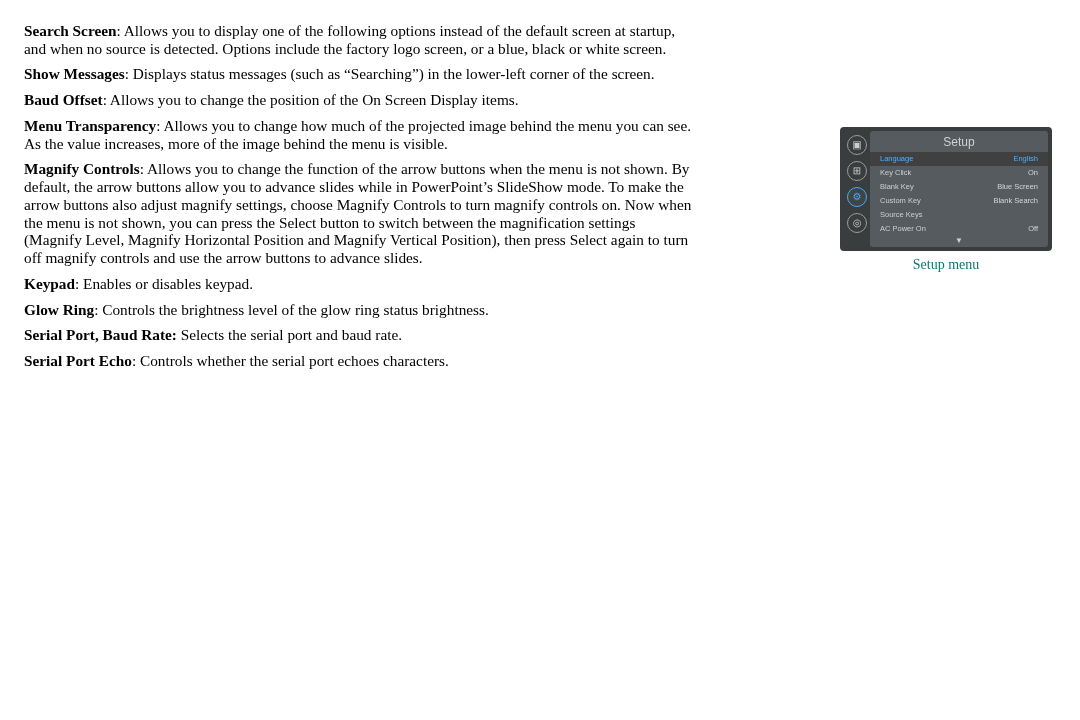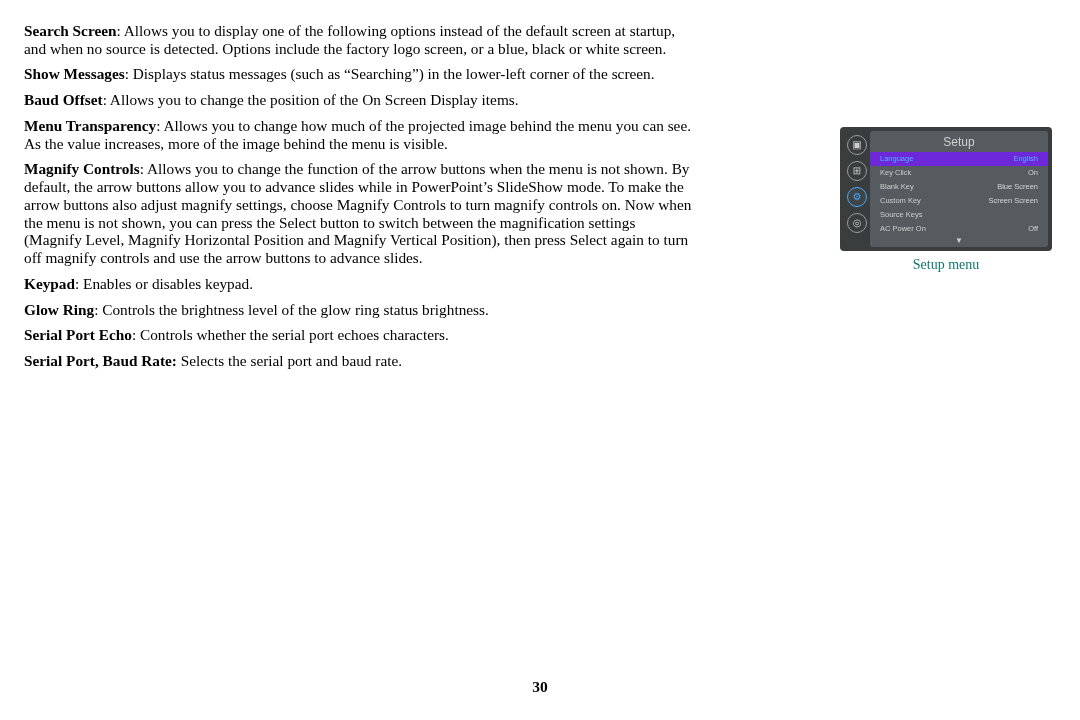--- a/index.html
+++ b/index.html
@@ -12,41 +12,41 @@
     .right-col { margin-left: auto; width: 212px; }
     .menu { background: #3a3d3e; border-radius: 4px; padding: 4px; font-family: Arial, sans-serif; color: #cfcfcf; font-size: 8px; }
     .menu-inner { display: flex; }
     .icon-rail { width: 26px; display: flex; flex-direction: column; gap: 6px; padding: 4px 0; align-items: center; }
     .ricon { width: 20px; height: 20px; border: 1.5px solid #9a9a9a; border-radius: 50%; display: flex; align-items: center; justify-content: center; color: #cdcdcd; font-size: 10px; }
     .ricon.sel { border-color: #4aa8ff; color: #4aa8ff; background: #3f4547; }
     .panel { flex: 1; background: #555b5e; border-radius: 3px; padding: 4px 0 2px; }
     .panel-header { text-align: center; font-size: 12px; margin-bottom: 3px; color: #d0d0d0; }
     .mi { display: flex; justify-content: space-between; padding: 2px 10px; font-size: 7.5px; line-height: 10px; }
     .mi .val { color: #d6d6d6; }
-    .mi.sel { background: #6d28d9; }
+    .mi.sel { background: #404040; }
     .mi.sel span { color: #4fb1ff; }
     .arrow { text-align: center; font-size: 8px; color: #cfcfcf; }
     .caption { font-family: "Times New Roman", serif; text-align: center; font-size: 14px; margin-top: 6px; color: #0f766e; }
     .page-number { position: absolute; bottom: 24px; width: 100%; left: 0; text-align: center; font-weight: bold; font-size: 15.5px; }
   </style>
 </head>
 <body>
 
 <div class="page">
   <div class="content">
     <div class="text-col">
       <p><span class="b">Search Screen</span><span>: Allows you to display one of the following options instead of the default screen at startup, and when no source is detected. Options include the factory logo screen, or a blue, black or white screen.</span></p>
       <p><span class="b">Show Messages</span><span>: Displays status messages (such as “Searching”) in the lower-left corner of the screen.</span></p>
       <p><span class="b">Baud Offset</span><span>: Allows you to change the position of the On Screen Display items.</span></p>
       <p><span class="b">Menu Transparency</span><span>: Allows you to change how much of the projected image behind the menu you can see. As the value increases, more of the image behind the menu is visible.</span></p>
       <p><span class="b">Magnify Controls</span><span>: Allows you to change the function of the arrow buttons when the menu is not shown. By default, the arrow buttons allow you to advance slides while in PowerPoint’s SlideShow mode. To make the arrow buttons also adjust magnify settings, choose Magnify Controls to turn magnify controls on. Now when the menu is not shown, you can press the Select button to switch between the magnification settings (Magnify Level, Magnify Horizontal Position and Magnify Vertical Position), then press Select again to turn off magnify controls and use the arrow buttons to advance slides.</span></p>
       <p><span class="b">Keypad</span><span>: Enables or disables keypad.</span></p>
       <p><span class="b">Glow Ring</span><span>: Controls the brightness level of the glow ring status brightness.</span></p>
+      <p><span class="b">Serial Port, Baud Rate:</span><span> Selects the serial port and baud rate.</span></p>
       <p><span class="b">Serial Port Echo</span><span>: Controls whether the serial port echoes characters.</span></p>
-      <p><span class="b">Serial Port, Baud Rate:</span><span> Selects the serial port and baud rate.</span></p>
     </div>
 
     <div class="right-col">
       <div class="menu">
         <div class="menu-inner">
           <div class="icon-rail">
             <div class="ricon">
                 <span>▣</span>
               </div>
             <div class="ricon">
@@ -68,32 +68,31 @@
             <div class="mi">
                 <span>Key Click</span>
                 <span class="val">On</span>
               </div>
             <div class="mi">
                 <span>Blank Key</span>
                 <span class="val">Blue Screen</span>
               </div>
             <div class="mi">
                 <span>Custom Key</span>
-                <span class="val">Screen Screen</span>
+                <span class="val">Blank Search</span>
               </div>
             <div class="mi">
                 <span>Source Keys</span>
                 <span class="val"></span>
               </div>
             <div class="mi">
                 <span>AC Power On</span>
                 <span class="val">Off</span>
               </div>
             <div class="arrow">▼</div>
           </div>
         </div>
       </div>
       <div class="caption">Setup menu</div>
     </div>
   </div>
 
-  <div class="page-number">30</div>
 </div>
 
 </body></html>

